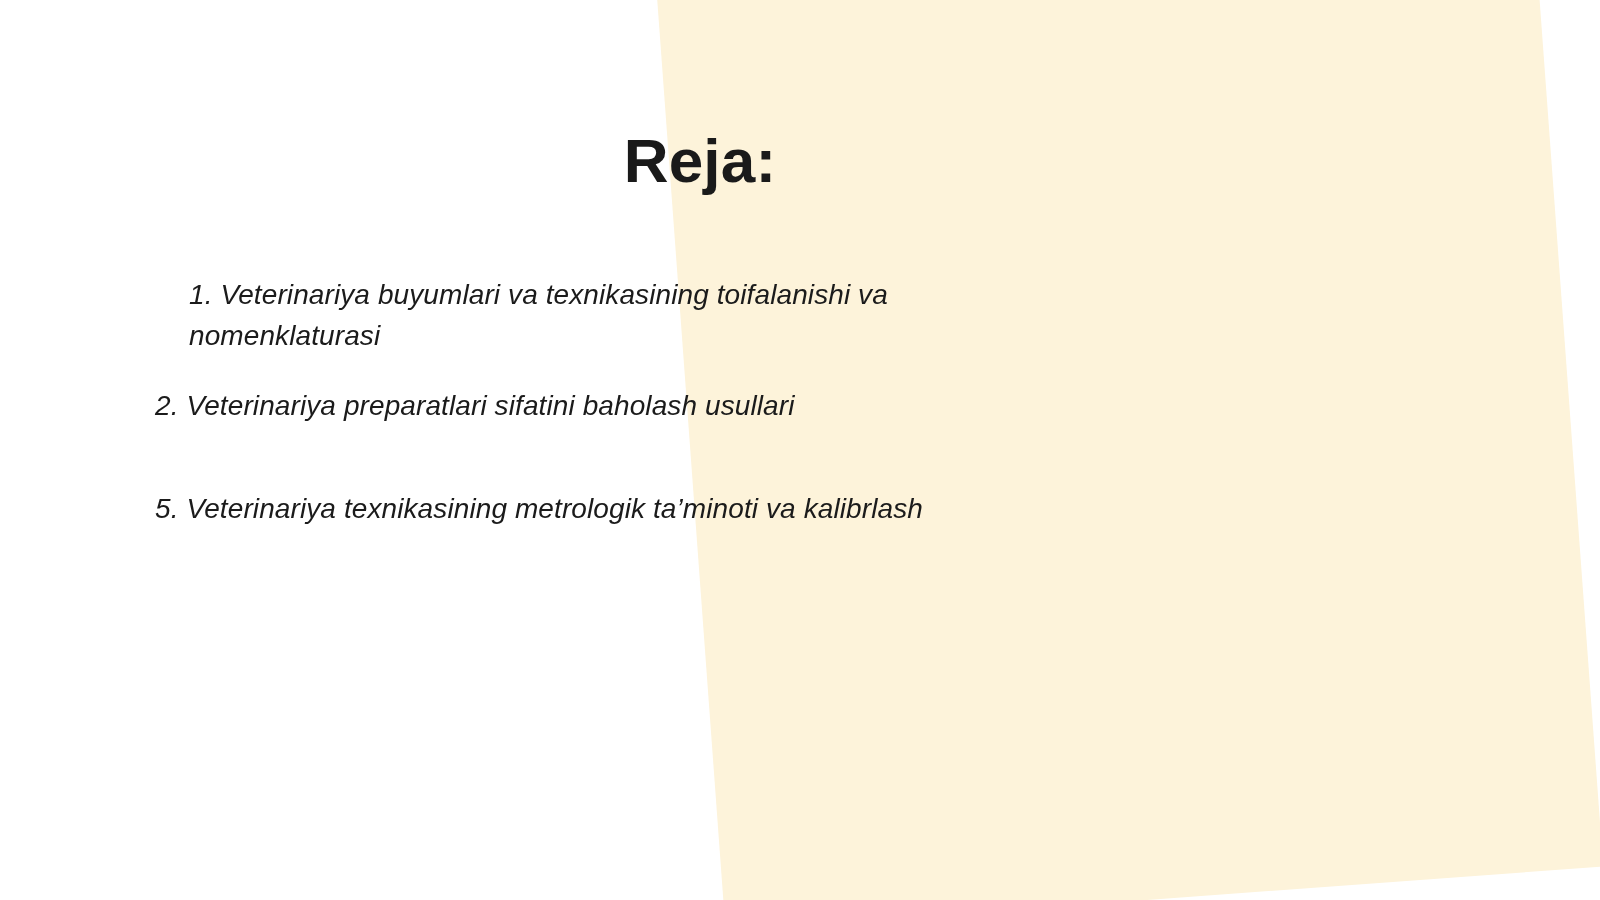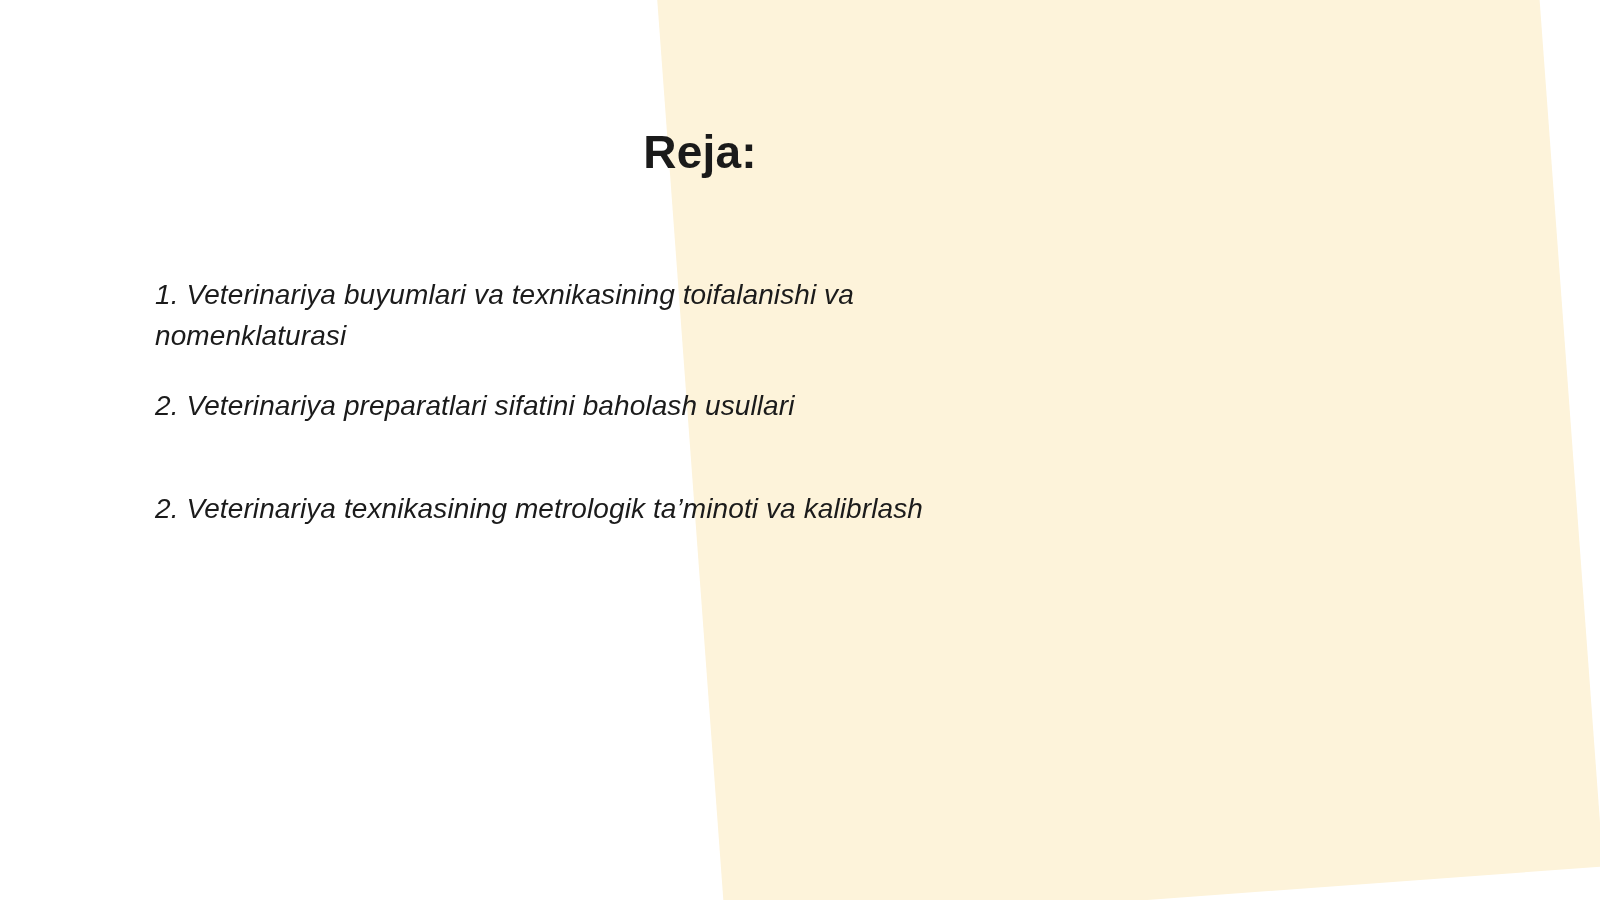--- a/index.html
+++ b/index.html
@@ -33,21 +33,21 @@
     inset: 0;
     z-index: 1;
   }
 
   .slide-title {
     position: absolute;
     left: 0;
     top: 125px;
     width: 1400px;
     text-align: center;
-    font-size: 46px;
+    font-size: 62px;
     font-weight: bold;
     color: #1a1a1a;
     letter-spacing: 0.2px;
   }
 
   .bullet-list {
     position: absolute;
     left: 155px;
     top: 275px;
     width: 1000px;
@@ -55,32 +55,32 @@
 
   .bullet {
     font-size: 28px;
     font-style: italic;
     color: #1b1b1b;
     line-height: 1.45;
     margin: 0 0 34px 0;
     letter-spacing: 0.1px;
   }
 
-  .bullet.b1 { width: 860px; margin-bottom: 30px; }
+  .bullet.b1 { width: 860px; margin-bottom: 30px; margin-left: 34px; }
   .bullet.b2 { margin-bottom: 62px; font-style: italic; }
   .bullet.b3 { margin-bottom: 0; }
 </style>
 </head>
 <body>
 
 <div class="deco-square"></div>
 
 <div class="slide">
 
   <div class="slide-title">Reja:</div>
 
   <div class="bullet-list">
     <p class="bullet b1">1. Veterinariya buyumlari va texnikasining toifalanishi va nomenklaturasi</p>
     <p class="bullet b2">2. Veterinariya preparatlari sifatini baholash usullari</p>
-    <p class="bullet b3">2. Veterinariya texnikasining metrologik ta’minoti va kalibrlash</p>
+    <p class="bullet b3">5. Veterinariya texnikasining metrologik ta’minoti va kalibrlash</p>
   </div>
 
 </div>
 
 </body></html>

